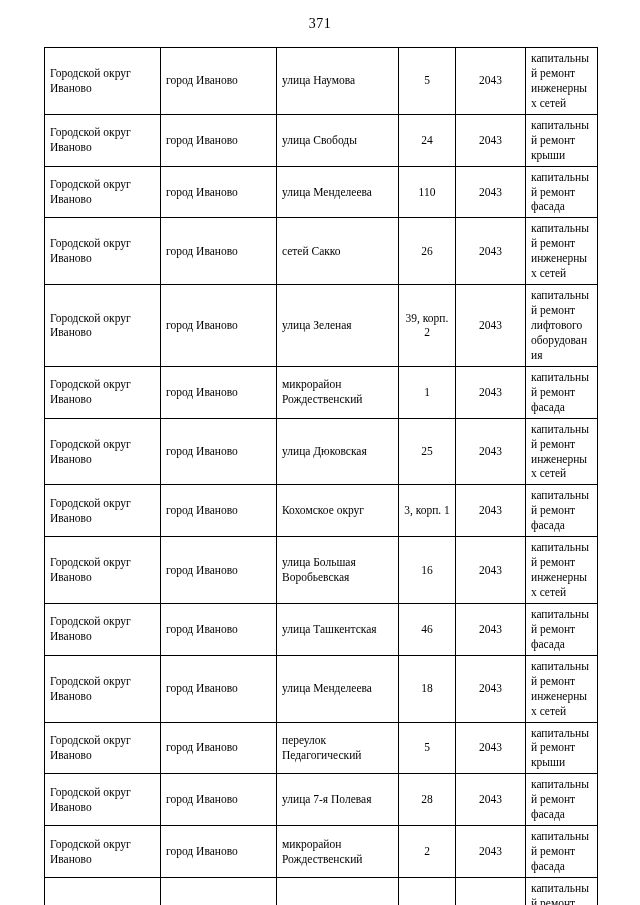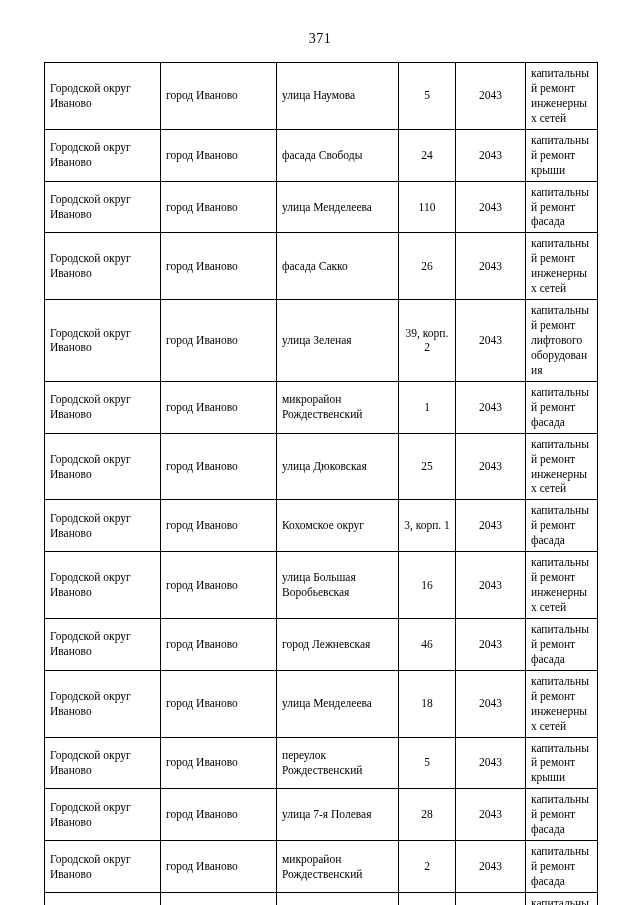--- a/index.html
+++ b/index.html
@@ -10,21 +10,21 @@
   }
   .page {
     position: relative;
     width: 640px;
     height: 905px;
     background: #ffffff;
     overflow: hidden;
   }
   .page-number {
     text-align: center;
-    padding-top: 31px;
+    padding-top: 16px;
     font-size: 14px;
     letter-spacing: 0.5px;
   }
   table.schedule {
     border-collapse: collapse;
     table-layout: fixed;
     width: 553px;
     margin: 15px 0 0 44px;
   }
   table.schedule td {
@@ -59,37 +59,37 @@
           <td class="col1">Городской округ Иваново</td>
           <td class="col2">город Иваново</td>
           <td class="col3">улица Наумова</td>
           <td class="col4">5</td>
           <td class="col5">2043</td>
           <td class="col6">капитальный ремонт инженерных сетей</td>
         </tr>
         <tr>
           <td class="col1">Городской округ Иваново</td>
           <td class="col2">город Иваново</td>
-          <td class="col3">фасада Свободы</td>
+          <td class="col3">улица Свободы</td>
           <td class="col4">24</td>
           <td class="col5">2043</td>
           <td class="col6">капитальный ремонт крыши</td>
         </tr>
         <tr>
           <td class="col1">Городской округ Иваново</td>
           <td class="col2">город Иваново</td>
           <td class="col3">улица Менделеева</td>
           <td class="col4">110</td>
           <td class="col5">2043</td>
           <td class="col6">капитальный ремонт фасада</td>
         </tr>
         <tr>
           <td class="col1">Городской округ Иваново</td>
           <td class="col2">город Иваново</td>
-          <td class="col3">фасада Сакко</td>
+          <td class="col3">сетей Сакко</td>
           <td class="col4">26</td>
           <td class="col5">2043</td>
           <td class="col6">капитальный ремонт инженерных сетей</td>
         </tr>
         <tr>
           <td class="col1">Городской округ Иваново</td>
           <td class="col2">город Иваново</td>
           <td class="col3">улица Зеленая</td>
           <td class="col4">39, корп. 2</td>
           <td class="col5">2043</td>
@@ -123,37 +123,37 @@
           <td class="col1">Городской округ Иваново</td>
           <td class="col2">город Иваново</td>
           <td class="col3">улица Большая Воробьевская</td>
           <td class="col4">16</td>
           <td class="col5">2043</td>
           <td class="col6">капитальный ремонт инженерных сетей</td>
         </tr>
         <tr>
           <td class="col1">Городской округ Иваново</td>
           <td class="col2">город Иваново</td>
-          <td class="col3">город Лежневская</td>
+          <td class="col3">улица Ташкентская</td>
           <td class="col4">46</td>
           <td class="col5">2043</td>
           <td class="col6">капитальный ремонт фасада</td>
         </tr>
         <tr>
           <td class="col1">Городской округ Иваново</td>
           <td class="col2">город Иваново</td>
           <td class="col3">улица Менделеева</td>
           <td class="col4">18</td>
           <td class="col5">2043</td>
           <td class="col6">капитальный ремонт инженерных сетей</td>
         </tr>
         <tr>
           <td class="col1">Городской округ Иваново</td>
           <td class="col2">город Иваново</td>
-          <td class="col3">переулок Рождественский</td>
+          <td class="col3">переулок Педагогический</td>
           <td class="col4">5</td>
           <td class="col5">2043</td>
           <td class="col6">капитальный ремонт крыши</td>
         </tr>
         <tr>
           <td class="col1">Городской округ Иваново</td>
           <td class="col2">город Иваново</td>
           <td class="col3">улица 7-я Полевая</td>
           <td class="col4">28</td>
           <td class="col5">2043</td>

